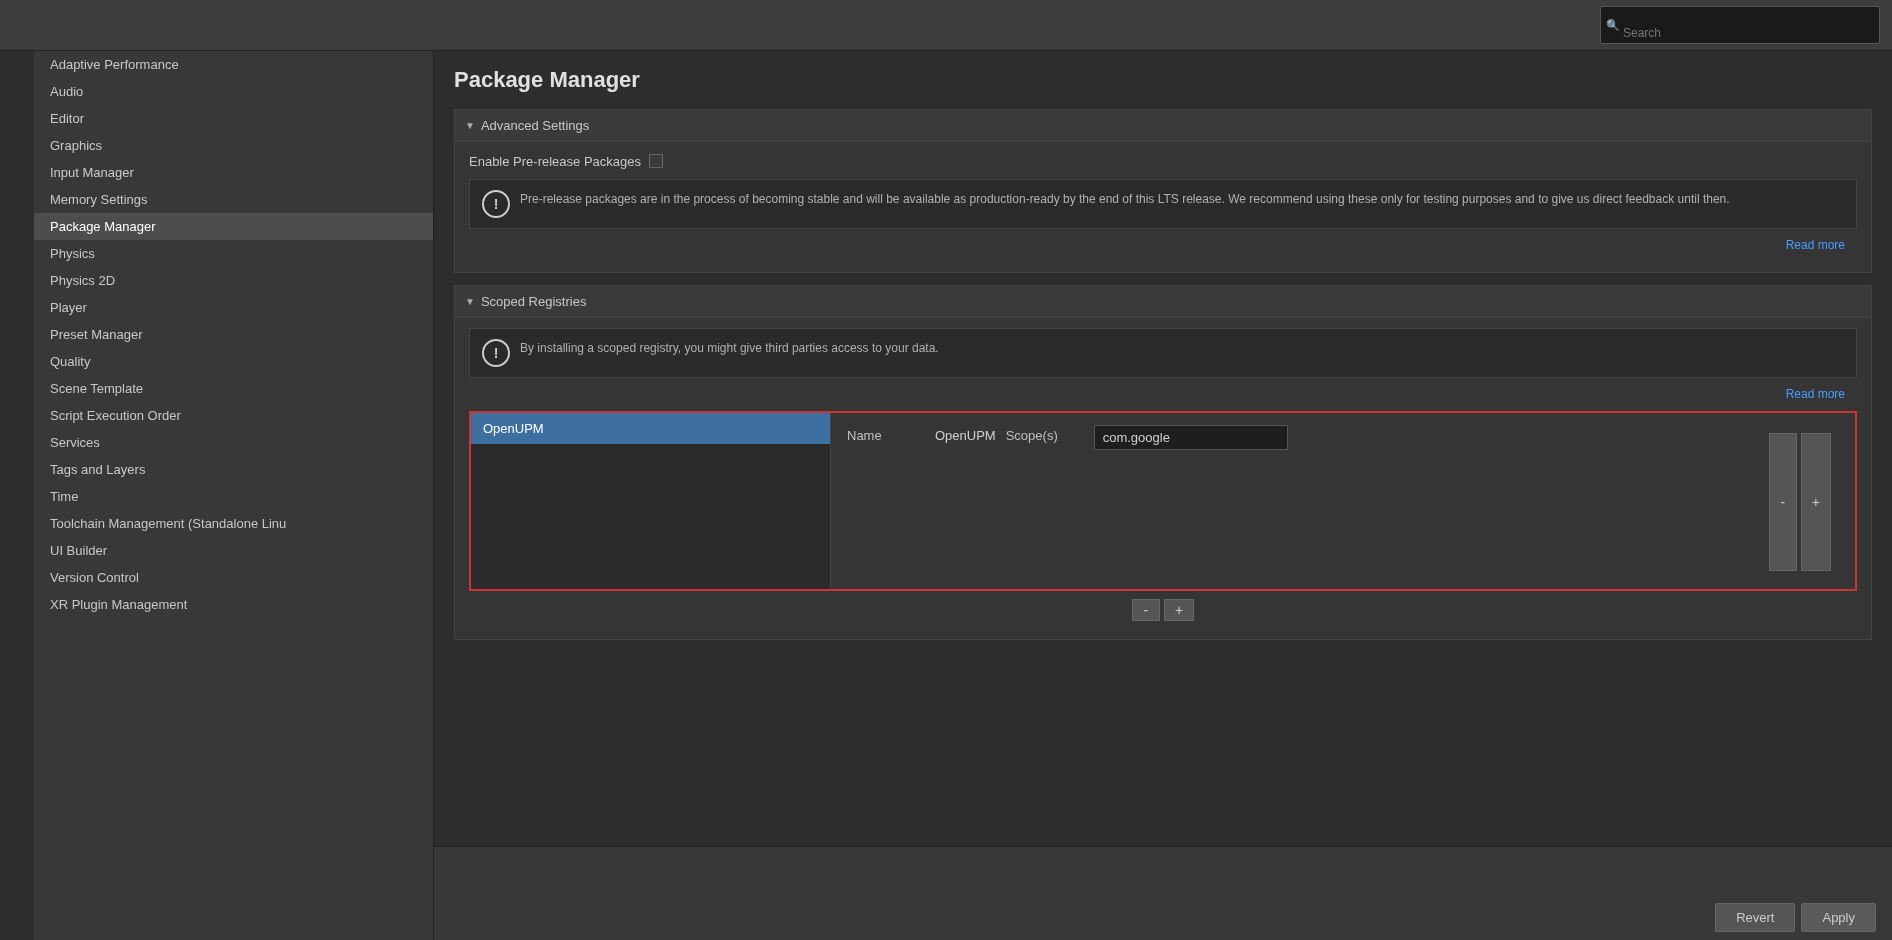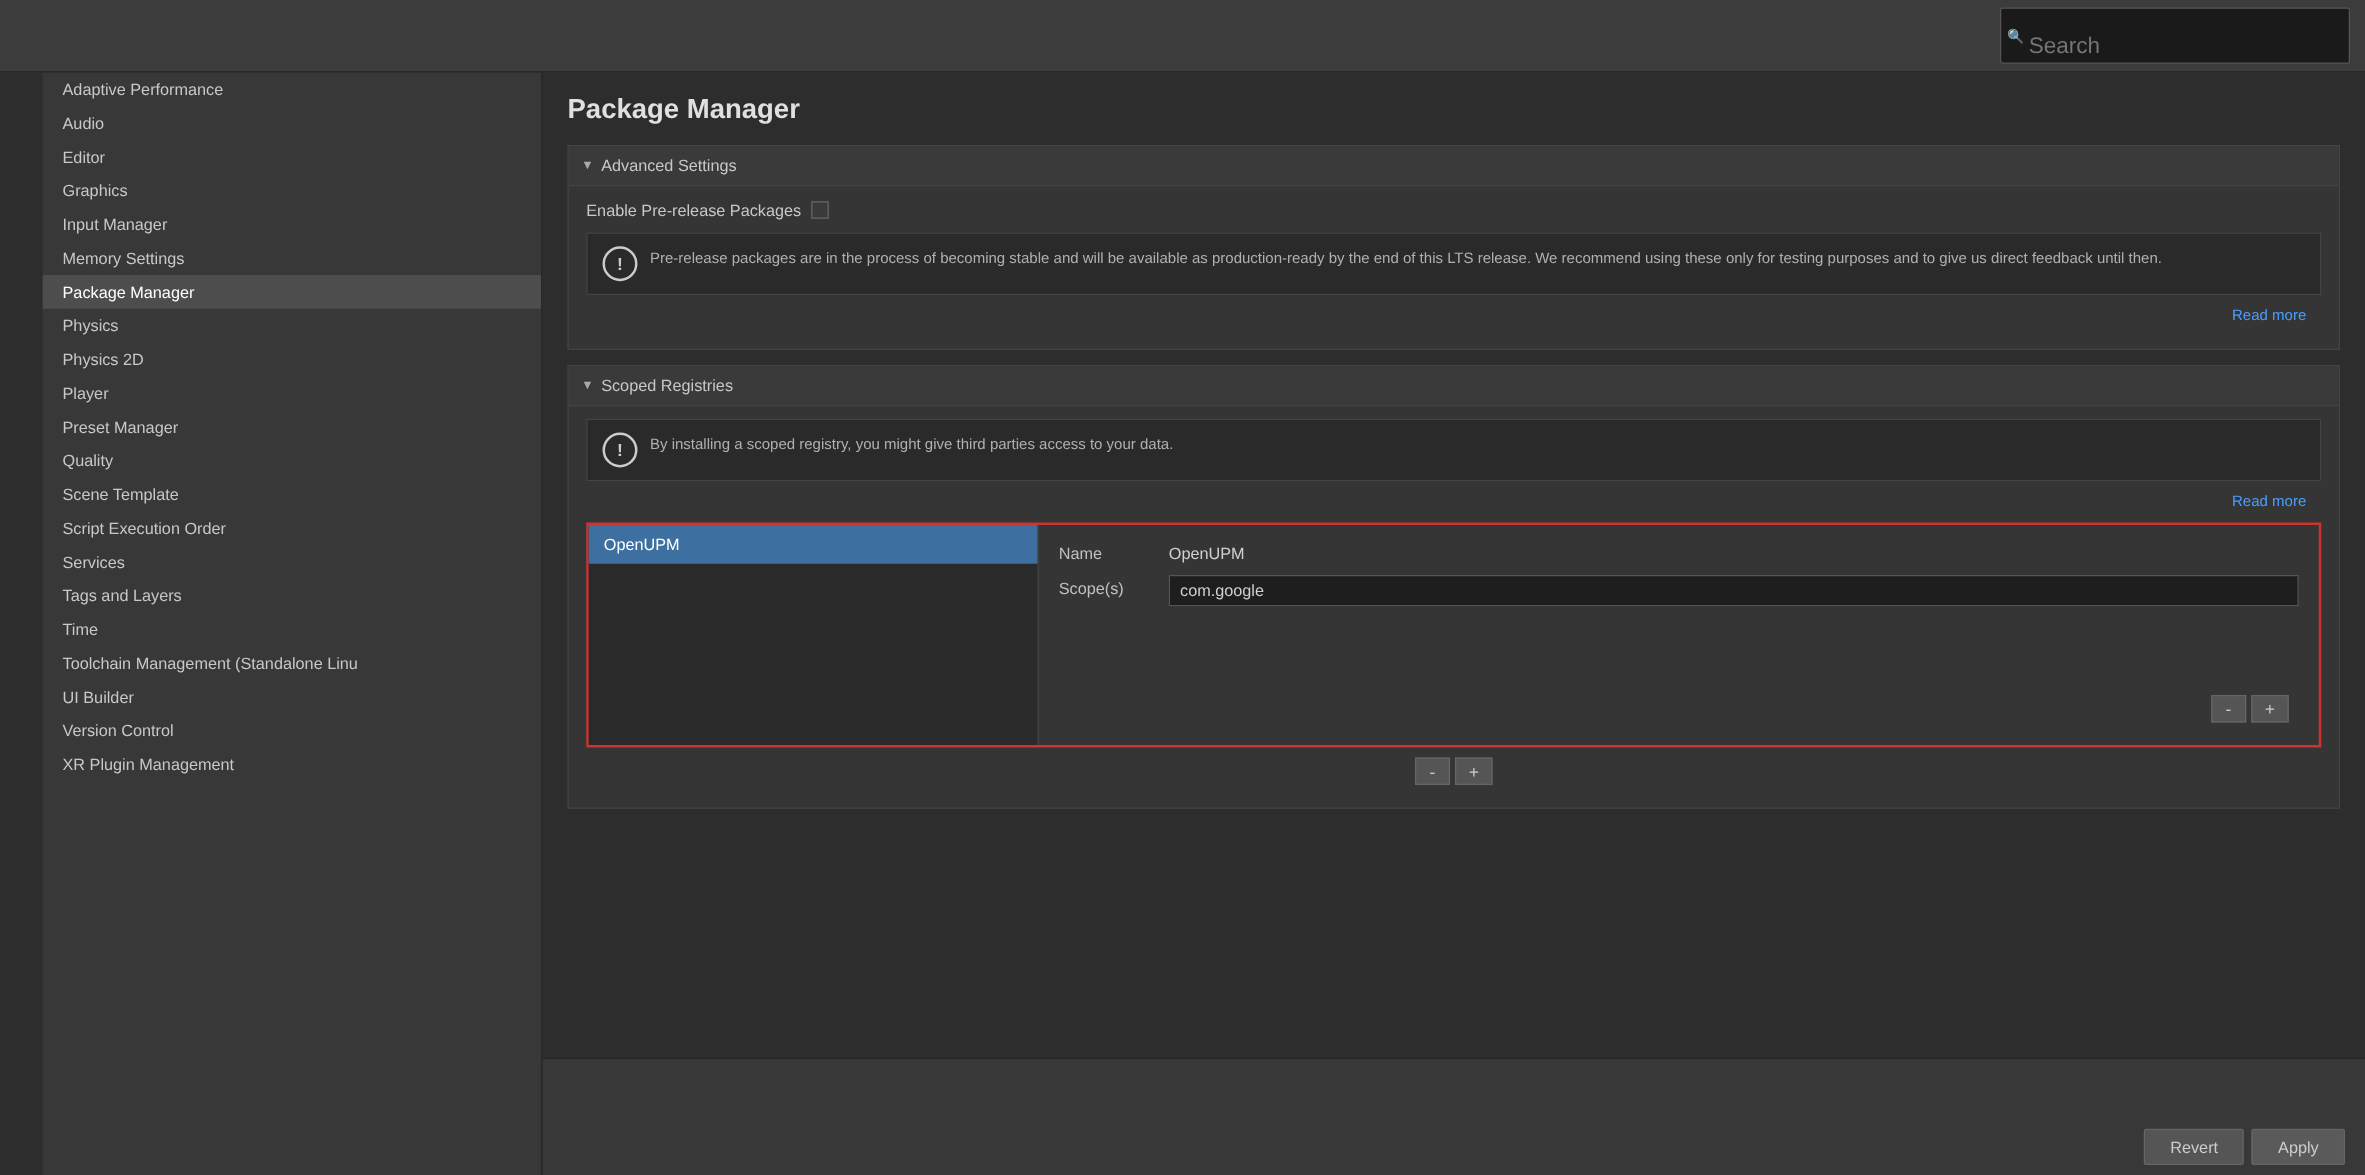--- a/index.html
+++ b/index.html
@@ -35,21 +35,21 @@
       transform: translateY(-50%);
       color: #888;
       font-size: 11px;
     }
     .search-input {
       background: #1a1a1a;
       border: 1px solid #555;
       color: #f9a8d4;
       padding: 19px 8px 3px 22px;
       width: 100%;
-      font-size: 18px;
+      font-size: 12px;
       outline: none;
       border-radius: 2px;
     }
 
     
     .main-layout {
       display: flex;
       flex: 1;
       overflow: hidden;
     }
@@ -213,21 +213,21 @@
     }
     .registry-list-item.selected {
       background: #3d6fa0;
       color: #fff;
     }
 
     .registry-detail {
       flex: 1;
       padding: 12px 16px;
       display: flex;
-      flex-direction: column;
+      flex-direction: row;
       gap: 10px;
     }
 
     .field-row {
       display: flex;
       align-items: flex-start;
       gap: 8px;
     }
     .field-label {
       color: #c0c0c0;

